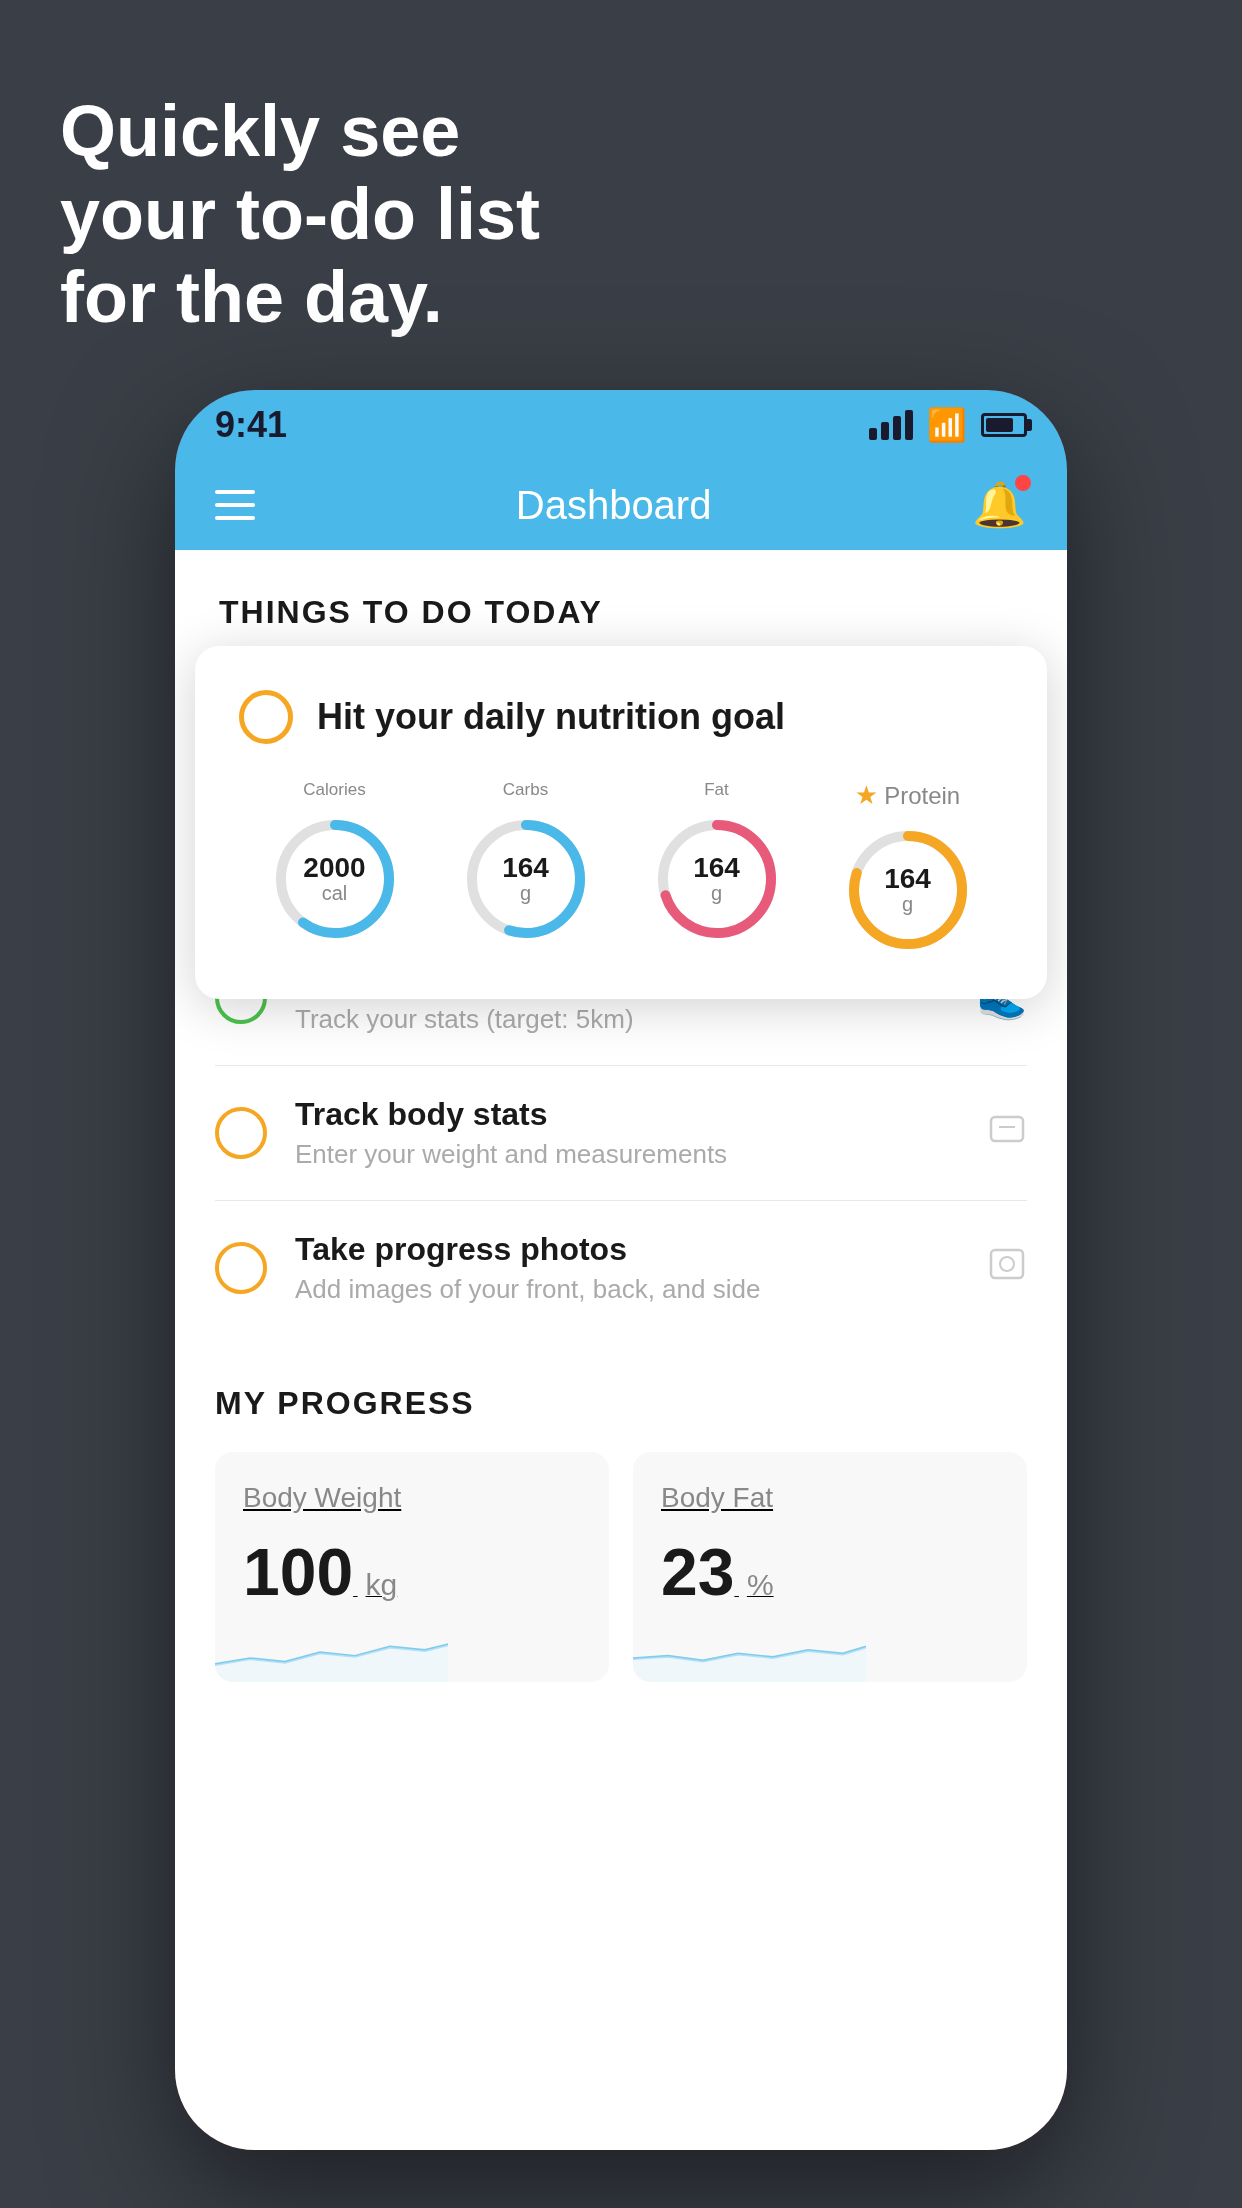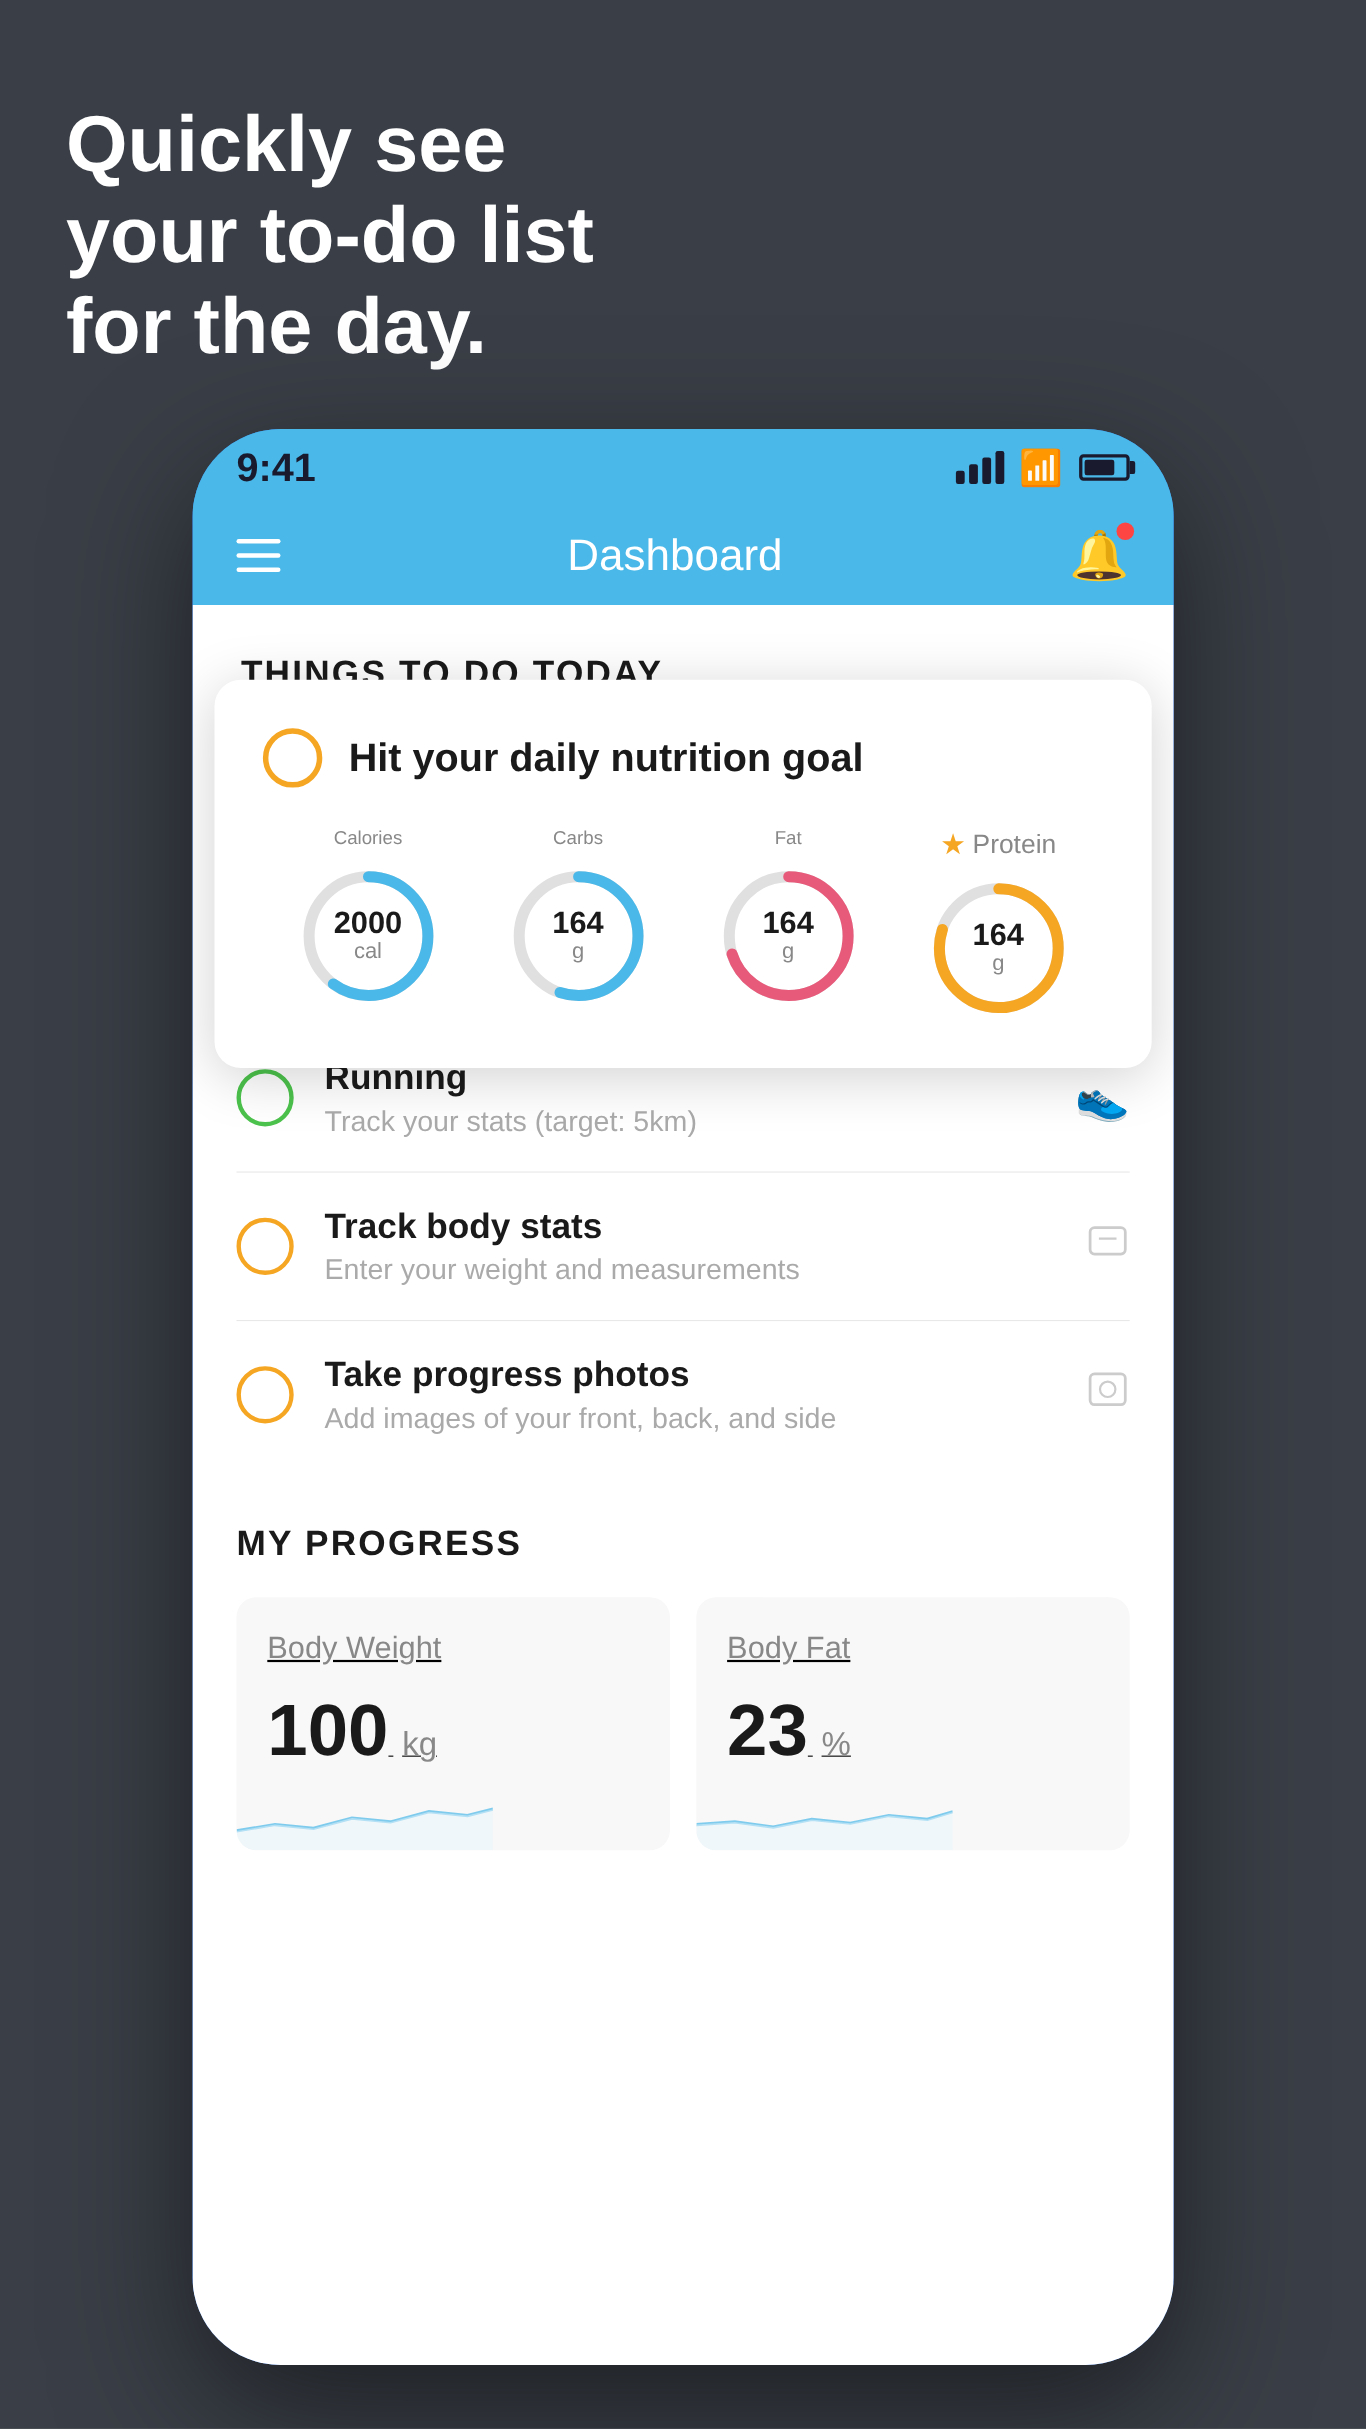--- a/index.html
+++ b/index.html
@@ -24,21 +24,21 @@
       line-height: 1.15;
     }
 
     
     .phone-frame {
       position: absolute;
       top: 390px;
       left: 175px;
       width: 892px;
       height: 1760px;
-      background: #3b82f6;
+      background: #7f1d1d;
       border-radius: 80px;
       overflow: hidden;
       box-shadow: 0 40px 120px rgba(0,0,0,0.5);
     }
 
     
     .status-bar {
       background: #4ab8e8;
       height: 70px;
       display: flex;
@@ -166,21 +166,21 @@
       font-size: 32px;
       font-weight: 800;
       letter-spacing: 2px;
       color: #1a1a1a;
       text-transform: uppercase;
     }
 
     
     .nutrition-card {
       position: absolute;
-      top: 68px;
+      top: 96px;
       left: 20px;
       right: 20px;
       background: white;
       border-radius: 24px;
       padding: 44px;
       box-shadow: 0 8px 50px rgba(0,0,0,0.18);
       z-index: 10;
     }
 
     .nutrition-title-row {

